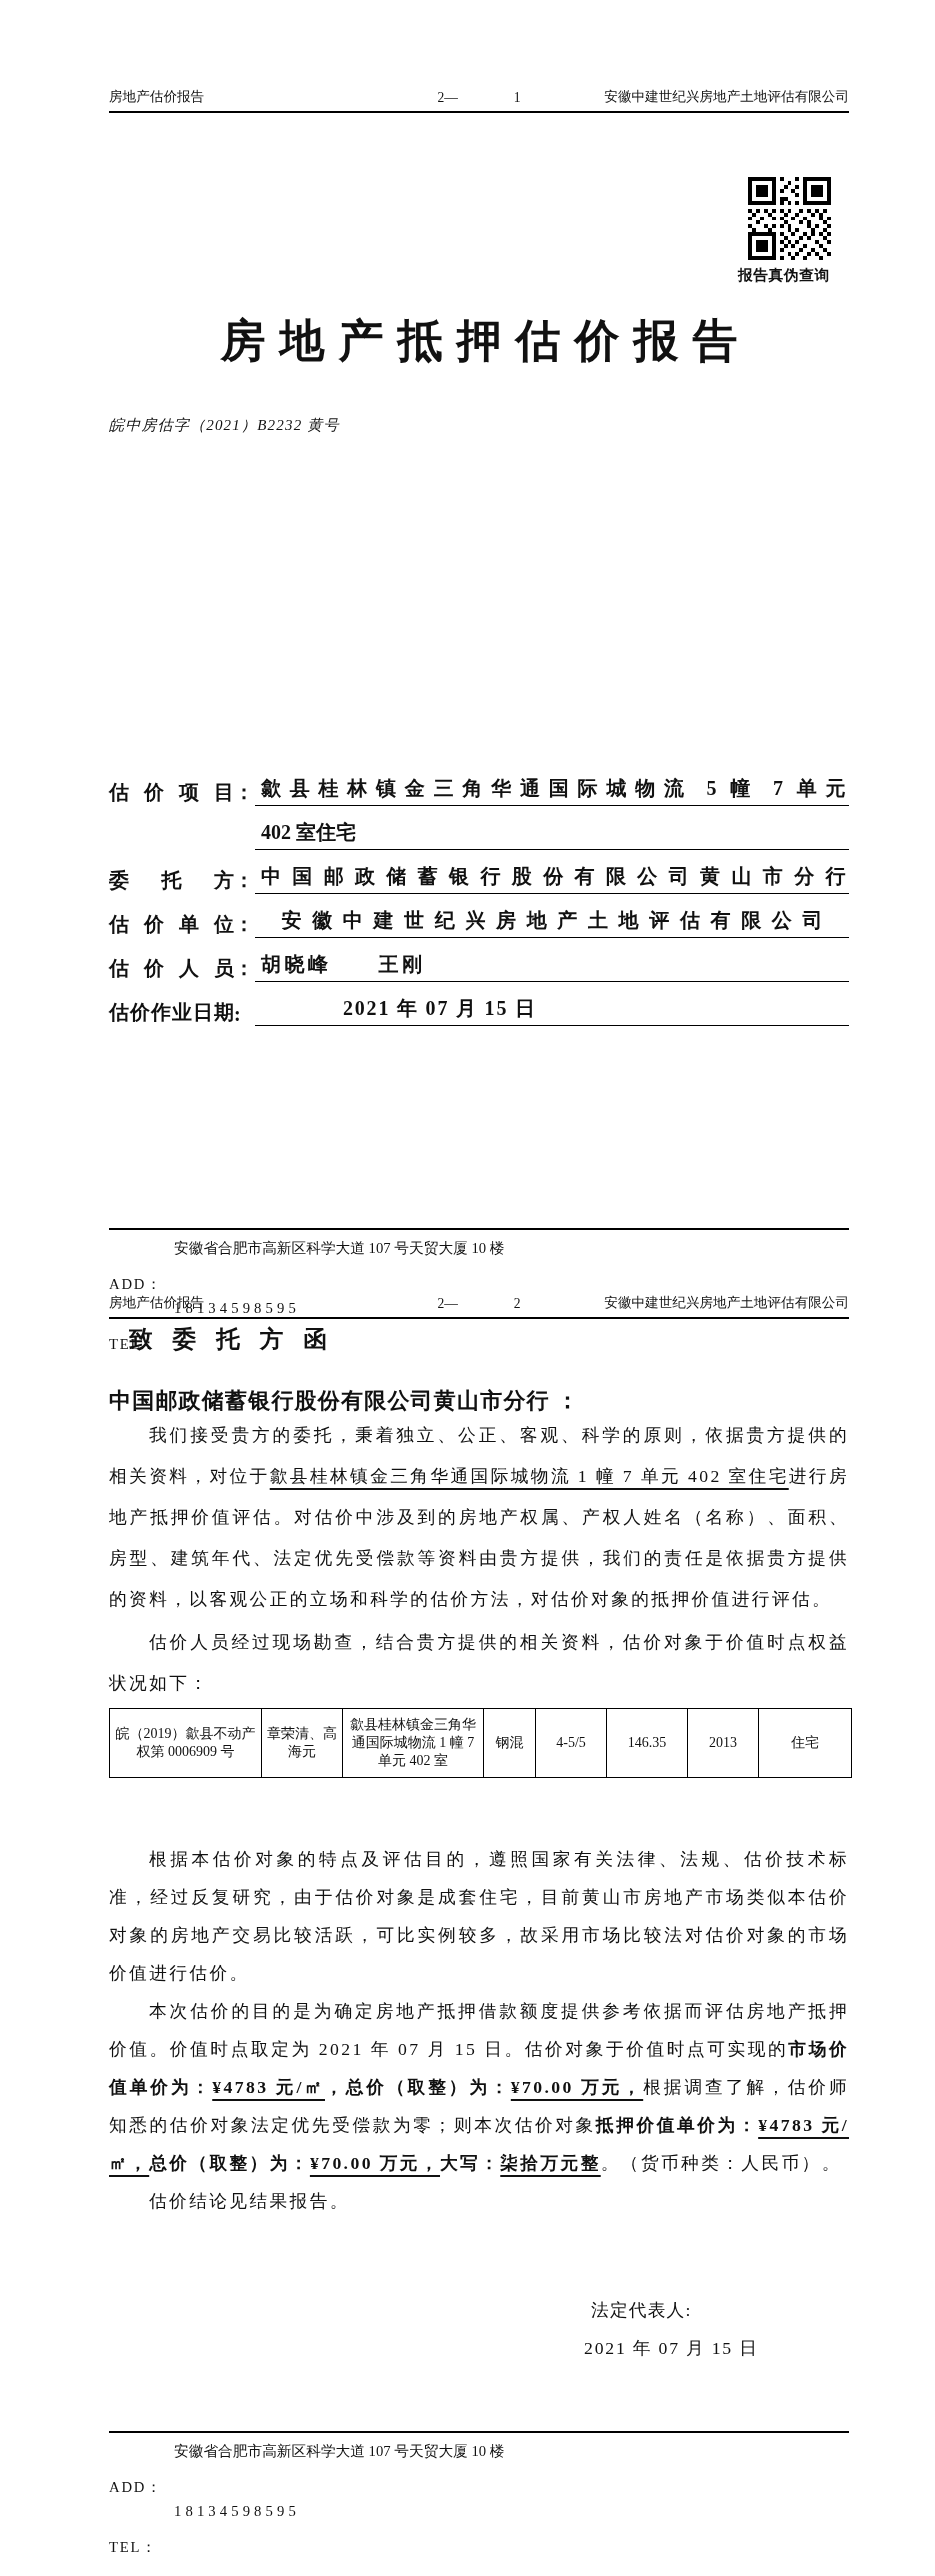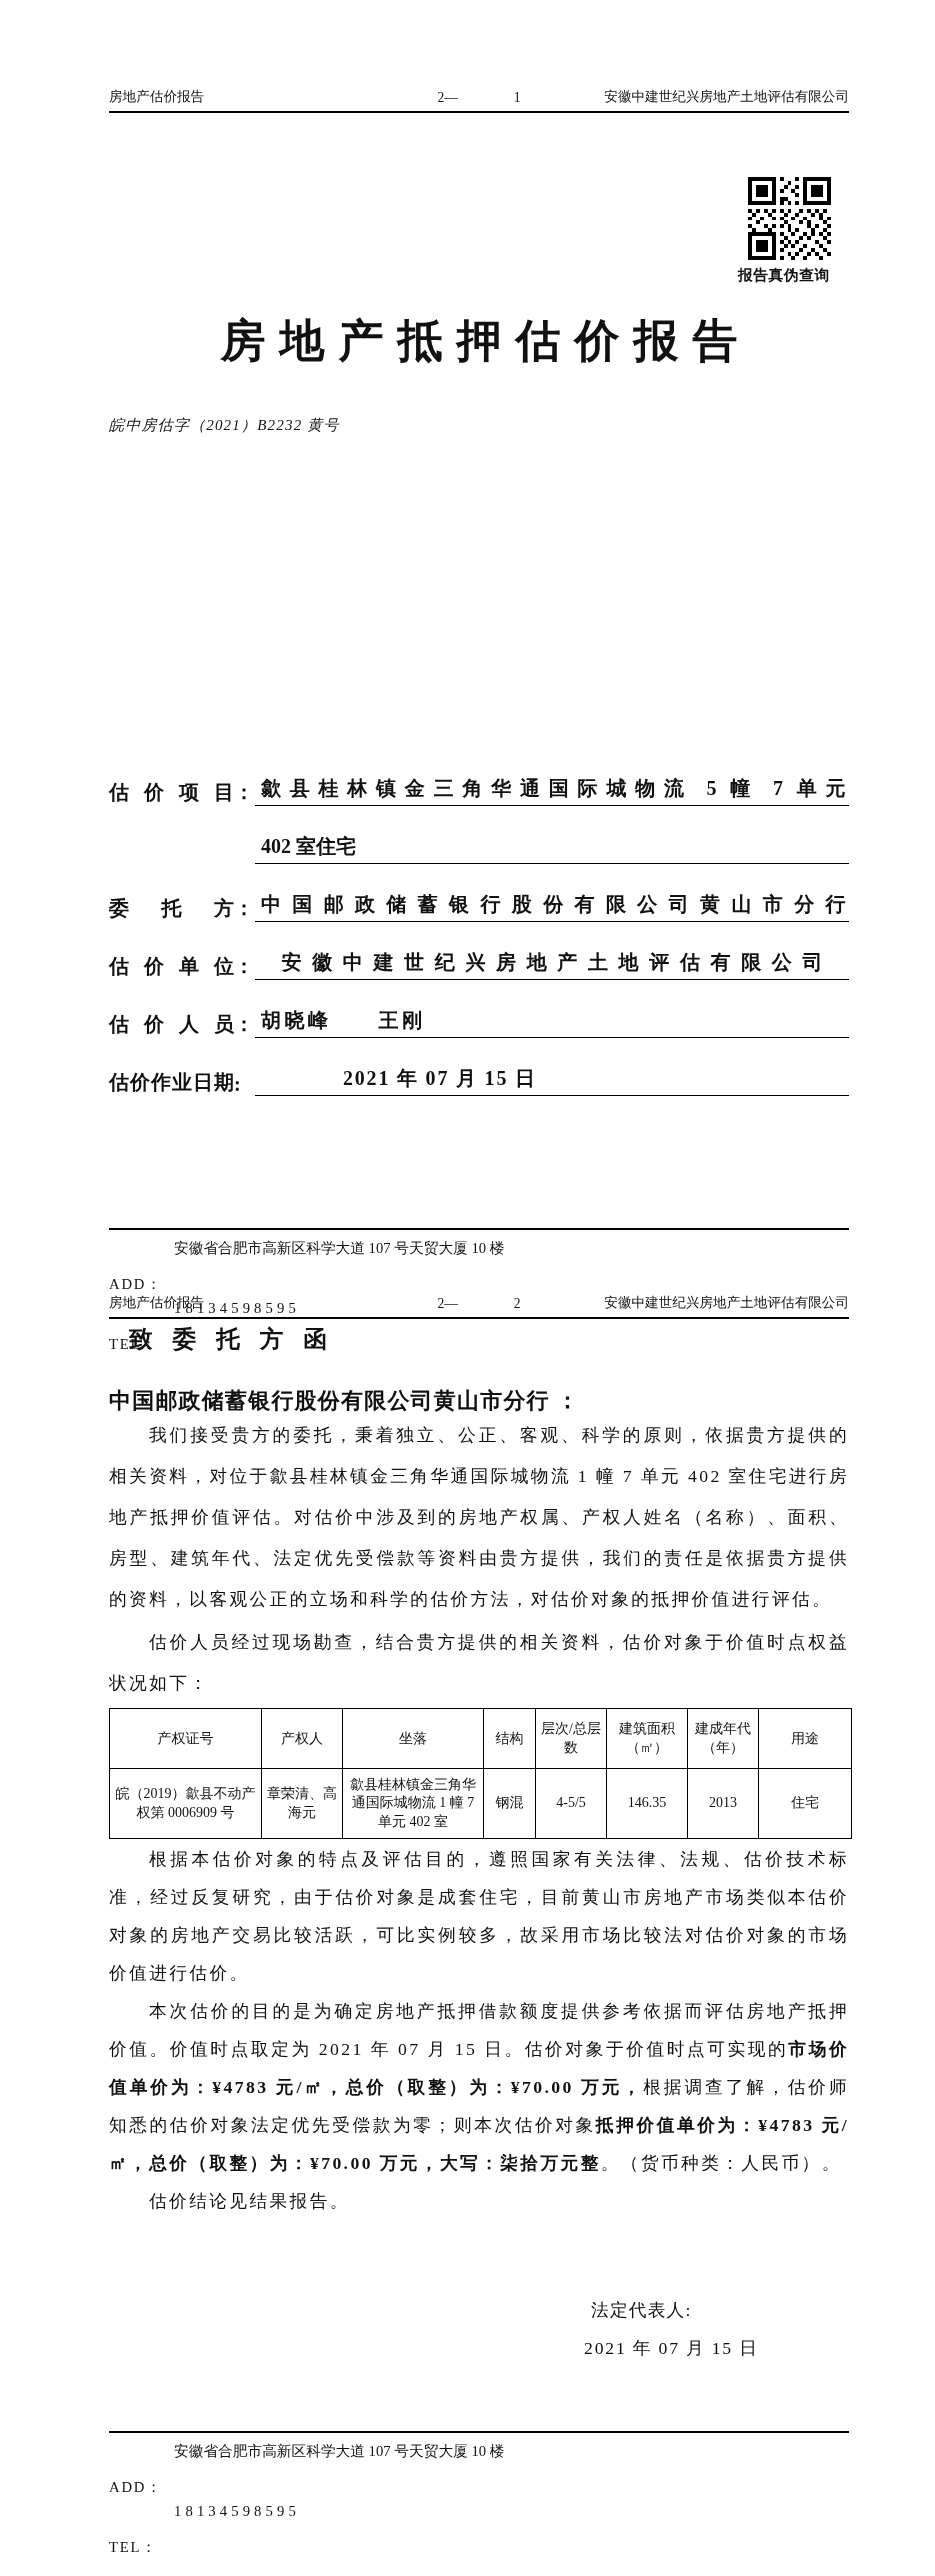--- a/index.html
+++ b/index.html
@@ -22,42 +22,42 @@
 
   
   .qrblock{position:absolute;left:738px;top:177px;width:103px;text-align:left;}
   .qr{width:83px;height:83px;margin:0 auto;display:block;}
   .qrcap{margin-top:5.9px;font-size:14.7px;font-weight:bold;letter-spacing:0.6px;}
 
   .title{text-align:center;font-size:45px;font-weight:bold;letter-spacing:14px;text-indent:14px;white-space:nowrap;}
   .subtitle{font-size:15px;letter-spacing:1.2px;font-style:italic;}
 
   
-  .frow{display:flex;align-items:flex-end;height:42px;margin-bottom:16px;font-size:20px;font-weight:bold;}
+  .frow{display:flex;align-items:flex-end;height:42px;margin-bottom:2px;font-size:20px;font-weight:bold;}
   .flabel{display:inline-block;width:125px;text-align:justify;text-align-last:justify;}
   .fcolon{display:inline-block;width:21px;}
   .fval{flex:1;border-bottom:1.8px solid #000;padding:0 3.5px 3.5px 5.9px;}
   .fval.just{text-align:justify;text-align-last:justify;}
   .fval.padjust{text-align:justify;text-align-last:justify;padding-left:26.5px;padding-right:26.5px;}
   .fval.center{letter-spacing:3.5px;}
   .fval.date{padding-left:88px;letter-spacing:1.8px;}
 
   
   .pfooter{border-top:2.9px solid #000;padding-top:7px;font-size:14.7px;}
   .pfooter .line{display:flex;line-height:23.6px;}
   .pfooter .lab{width:65px;letter-spacing:1.8px;margin-top:36px;}
   .pfooter .phone{letter-spacing:4.1px;}
 
   
   .h2head{text-align:left;font-size:23.6px;font-weight:bold;letter-spacing:20px;text-indent:20px;white-space:nowrap;}
   .salut{font-size:22px;font-weight:bold;letter-spacing:1.2px;}
   .para{font-size:17.7px;line-height:41px;letter-spacing:2.4px;text-align:justify;text-indent:40px;}
   .para.tight{line-height:38px;}
   .b{font-weight:bold;}
-  .u{text-underline-offset:5.9px;text-decoration-thickness:1.5px;}
+  .u{text-decoration:underline;text-underline-offset:5.9px;text-decoration-thickness:1.5px;}
 
   table.apptable{border-collapse:collapse;table-layout:fixed;width:100%;font-size:14px;text-align:center;}
   table.apptable td{border:1.2px solid #000;vertical-align:middle;padding:1.2px 3.5px;line-height:18.3px;word-break:break-all;}
   table.apptable tr.hdr td{height:57px;}
   table.apptable tr.dat td{height:66px;}
 
   .sig{font-size:17.7px;line-height:38px;letter-spacing:1.2px;}
   .sig .comp{text-align:right;padding-right:8.8px;}
   .sig .rep{margin-left:482px;}
   .sig .date{margin-left:475px;letter-spacing:1.8px;}
@@ -163,30 +163,20 @@
         <col style="width:152px">
           <col style="width:81px">
           <col style="width:141px">
           <col style="width:52px">
         <col style="width:71px">
           <col style="width:81px">
           <col style="width:71px">
           <col style="width:93px">
       </colgroup>
       <tbody>
-          <tr class="hdr">
-        <td>产权证号</td>
-        <td>产权人</td>
-        <td>坐落</td>
-        <td>结构</td>
-        <td>层次/总层数</td>
-        <td>建筑面积（㎡）</td>
-        <td>建成年代（年）</td>
-        <td>用途</td>
-      </tr>
       <tr class="dat">
         <td>皖（2019）歙县不动产权第 0006909 号</td>
         <td>章荣清、高海元</td>
         <td>歙县桂林镇金三角华通国际城物流 1 幢 7 单元 402 室</td>
         <td>钢混</td>
         <td>4-5/5</td>
         <td>146.35</td>
         <td>2013</td>
         <td>住宅</td>
       </tr>

